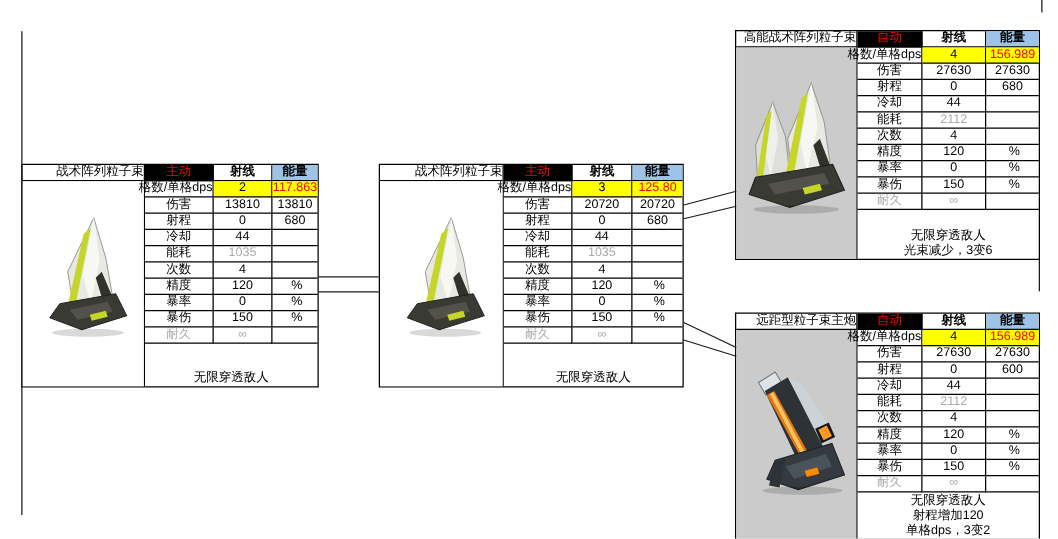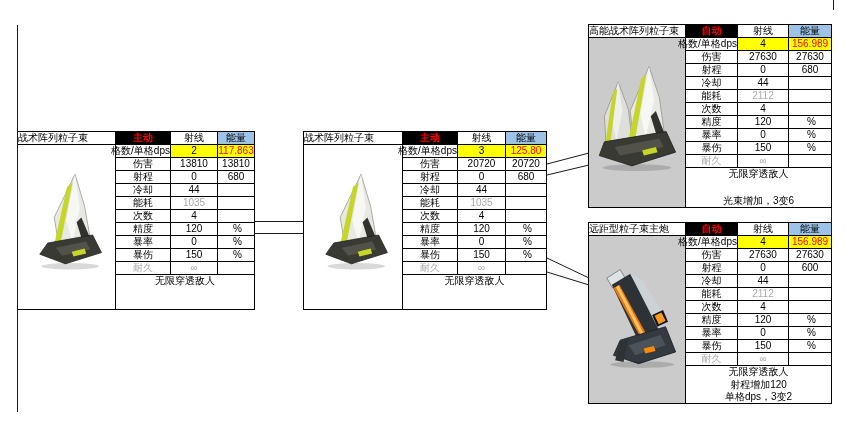--- a/index.html
+++ b/index.html
@@ -3,43 +3,43 @@
 <meta charset="utf-8">
 <style>
   *{box-sizing:border-box;margin:0;padding:0}
   html,body{background:#fff}
   body{font-family:"Liberation Sans","DejaVu Sans",sans-serif;color:#000}
   .canvas{position:relative;width:846px;height:431px;background:#fff;overflow:hidden}
   .connectors{position:absolute;left:0;top:0;pointer-events:none;z-index:5}
   .connectors line{stroke:#1a1a1a;stroke-width:1}
   .panel{position:absolute;display:flex;border:1px solid #000;background:#fff;z-index:2}
   .leftcol{width:var(--tw);display:flex;flex-direction:column;border-right:1px solid #000}
-  .title{height:13px;line-height:12px;font-size:10px;text-align:left;border-bottom:1px solid #000;white-space:nowrap;overflow:visible}
+  .title{height:13px;line-height:12px;font-size:10px;text-align:right;border-bottom:1px solid #000;white-space:nowrap;overflow:visible}
   .imgcell{flex:1;display:flex;align-items:center;justify-content:center;background:var(--imgbg,#fff);overflow:hidden}
   .rightcol{flex:1;display:flex;flex-direction:column;min-width:0}
   .hrow,.drow{display:flex;height:13px;flex:0 0 13px}
   .hrow>div,.drow>div{border-bottom:1px solid #000;border-right:1px solid #000;height:13px;line-height:12px;font-size:10px;text-align:center;white-space:nowrap;overflow:visible}
   .hrow>div:last-child,.drow>div:last-child{border-right:none}
   .cl{width:var(--lw)}
   .c1{width:var(--v1w)}
   .c2{flex:1;min-width:0}
-  .mode{background:#000;color:var(--accent-red,#f00);font-weight:bold}
-  .chead{font-weight:normal}
+  .mode{background:#000;color:var(--accent-red,#f00);font-weight:normal}
+  .chead{font-weight:bold}
   .energy{background:var(--energy-blue,#9dc3e6)}
   .hl .c1{background:var(--accent-yellow,#ff0)}
   .hl .c2{background:var(--accent-yellow,#ff0);color:var(--accent-red,#f00)}
   .muted{color:var(--muted-gray,#ababab)}
   .mutedtext{color:var(--muted-gray,#ababab)}
   .pct{text-align:left;padding-left:3px}
   .longlabel{direction:rtl;font-size:9px}
-  .footer{flex:1;display:flex;flex-direction:column;align-items:center;justify-content:space-between;font-size:10px;line-height:12px;text-align:center}
+  .footer{flex:1;display:flex;flex-direction:column;align-items:center;justify-content:flex-end;font-size:10px;line-height:12px;text-align:center}
   #p0{left:17px;top:131px;width:238px;height:179px;--tw:98px;--lw:55px;--v1w:47px}
   #p1{left:303px;top:131px;width:244px;height:179px;--tw:99px;--lw:55px;--v1w:48px}
   #p2{left:588px;top:24px;width:244px;height:184px;--tw:97px;--lw:52px;--v1w:51px;--imgbg:var(--image-bg-gray,#cbcbcb)}
-  #p3{left:588px;top:222px;width:244px;height:182px;--tw:97px;--lw:52px;--v1w:51px;--imgbg:var(--image-bg-gray,#cbcbcb)}
+  #p3{left:588px;top:250px;width:244px;height:182px;--tw:97px;--lw:52px;--v1w:51px;--imgbg:var(--image-bg-gray,#cbcbcb)}
   svg.weapon{display:block}
 </style>
 </head>
 <body>
 
 <div class="canvas">
 
   <svg class="connectors" width="846" height="431">
     <line x1="17.5" y1="25" x2="17.5" y2="412"></line>
     <line x1="833.5" y1="0" x2="833.5" y2="10"></line>
@@ -284,21 +284,21 @@
             <div class="c2 pct">%</div>
           </div>
           <div class="drow muted">
             <div class="cl">耐久</div>
             <div class="c1">∞</div>
             <div class="c2"></div>
           </div>
         </div>
       <div class="footer">
           <div>无限穿透敌人</div>
-          <div>光束增加，3变6</div>
+          <div>光束减少，3变6</div>
         </div>
     </div>
   </div>
 
   <div class="panel" id="p3">
     <div class="leftcol">
       <div class="title">远距型粒子束主炮</div>
       <div class="imgcell">
         <svg class="weapon" width="84" height="118" viewBox="0 0 100 140">
           <polygon points="14,20 30,10 37,22 21,32" fill="#dfe3e5" stroke="#70767a" stroke-width="1"></polygon>

